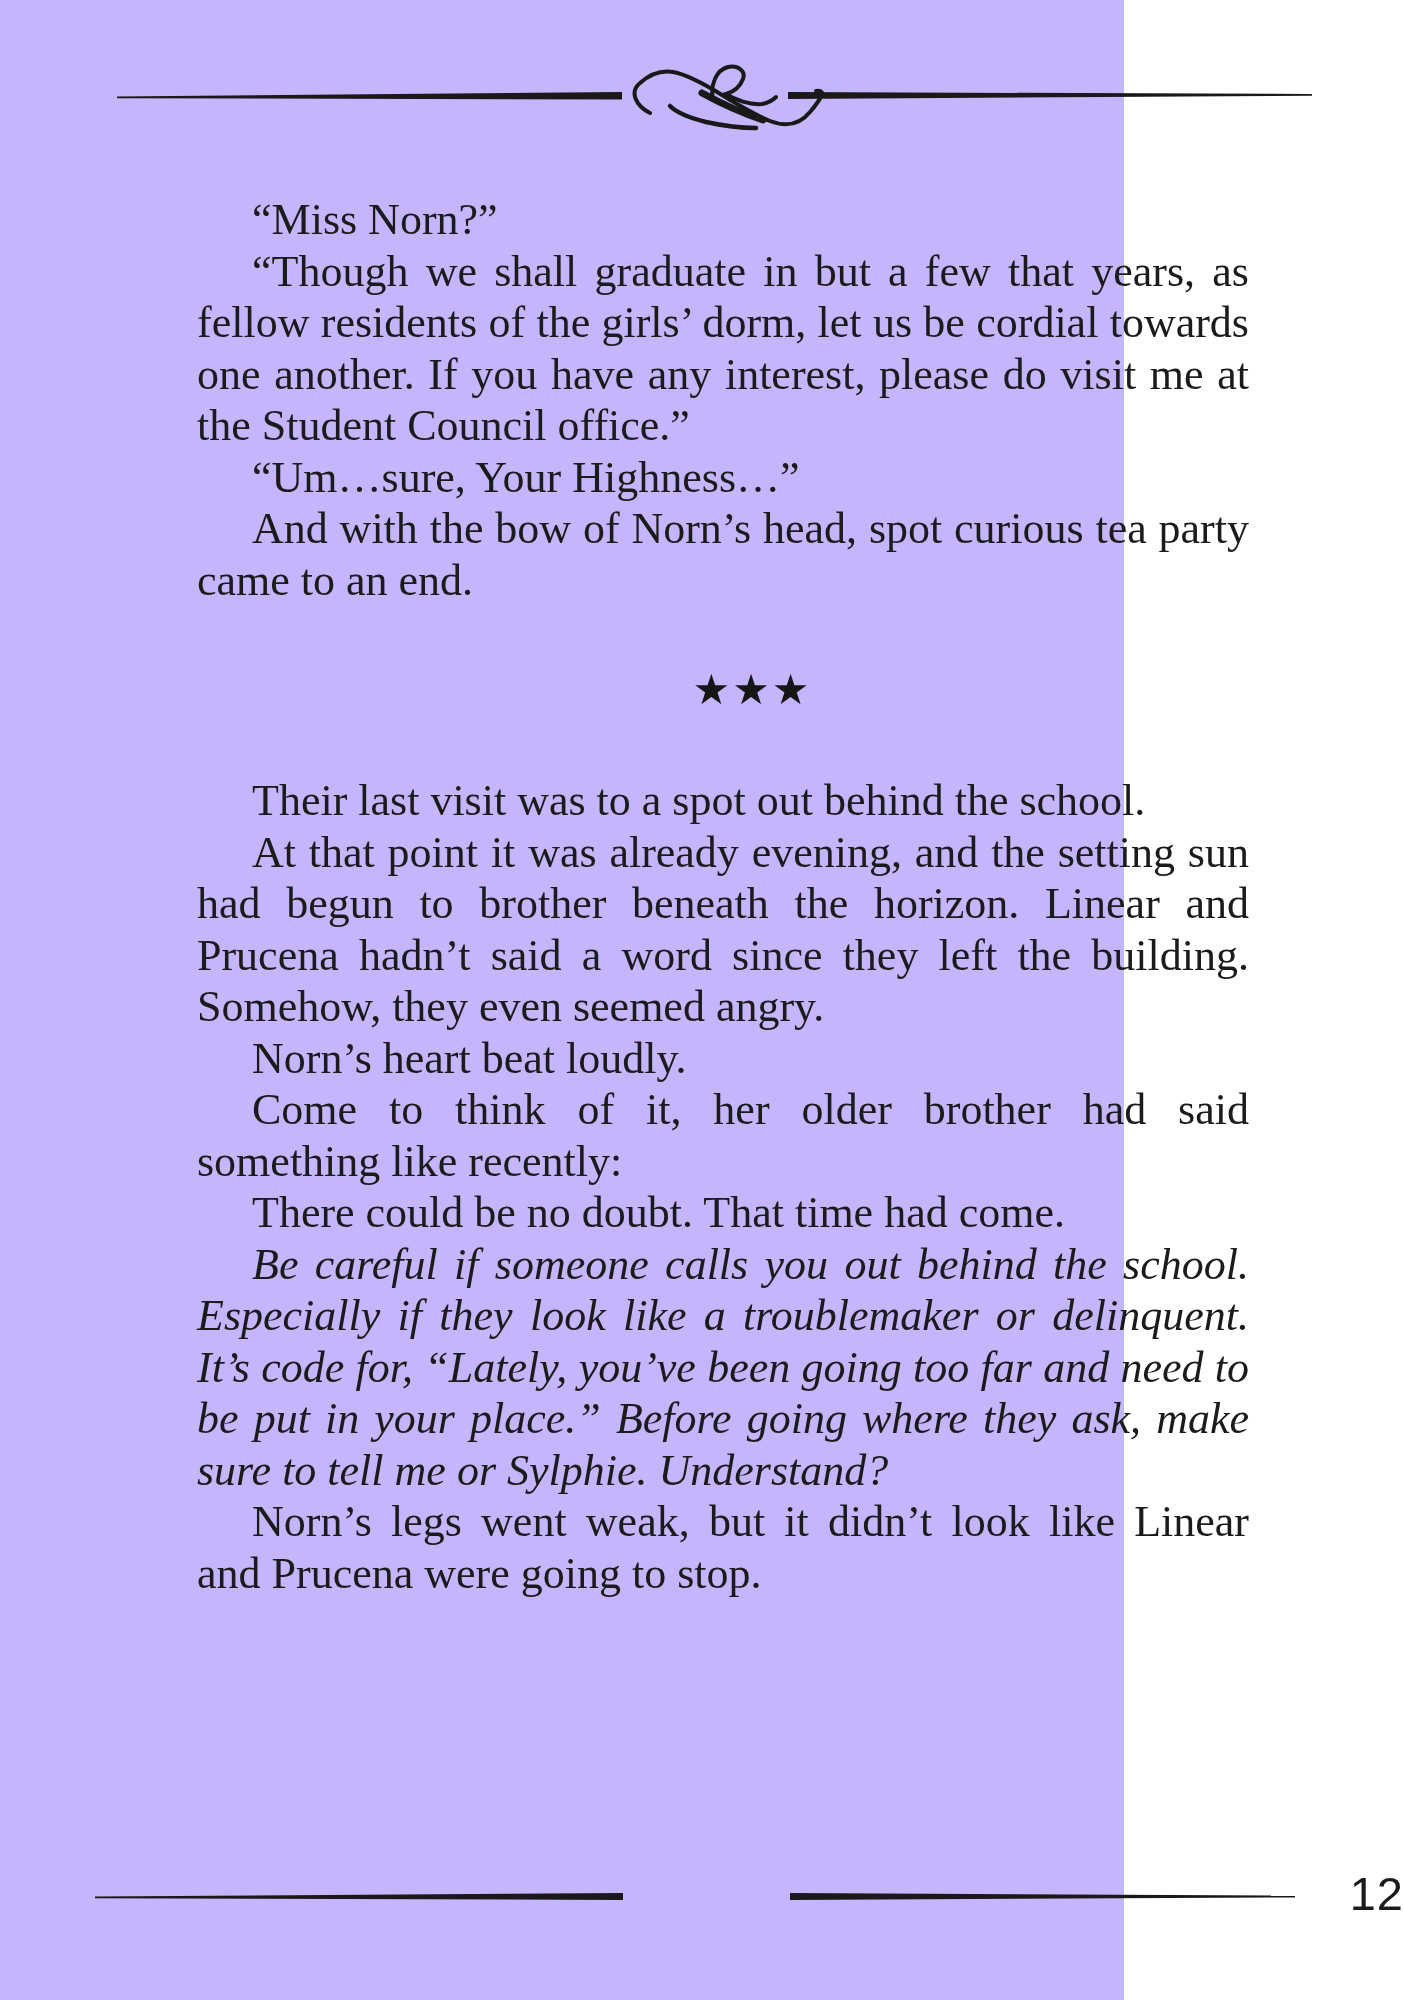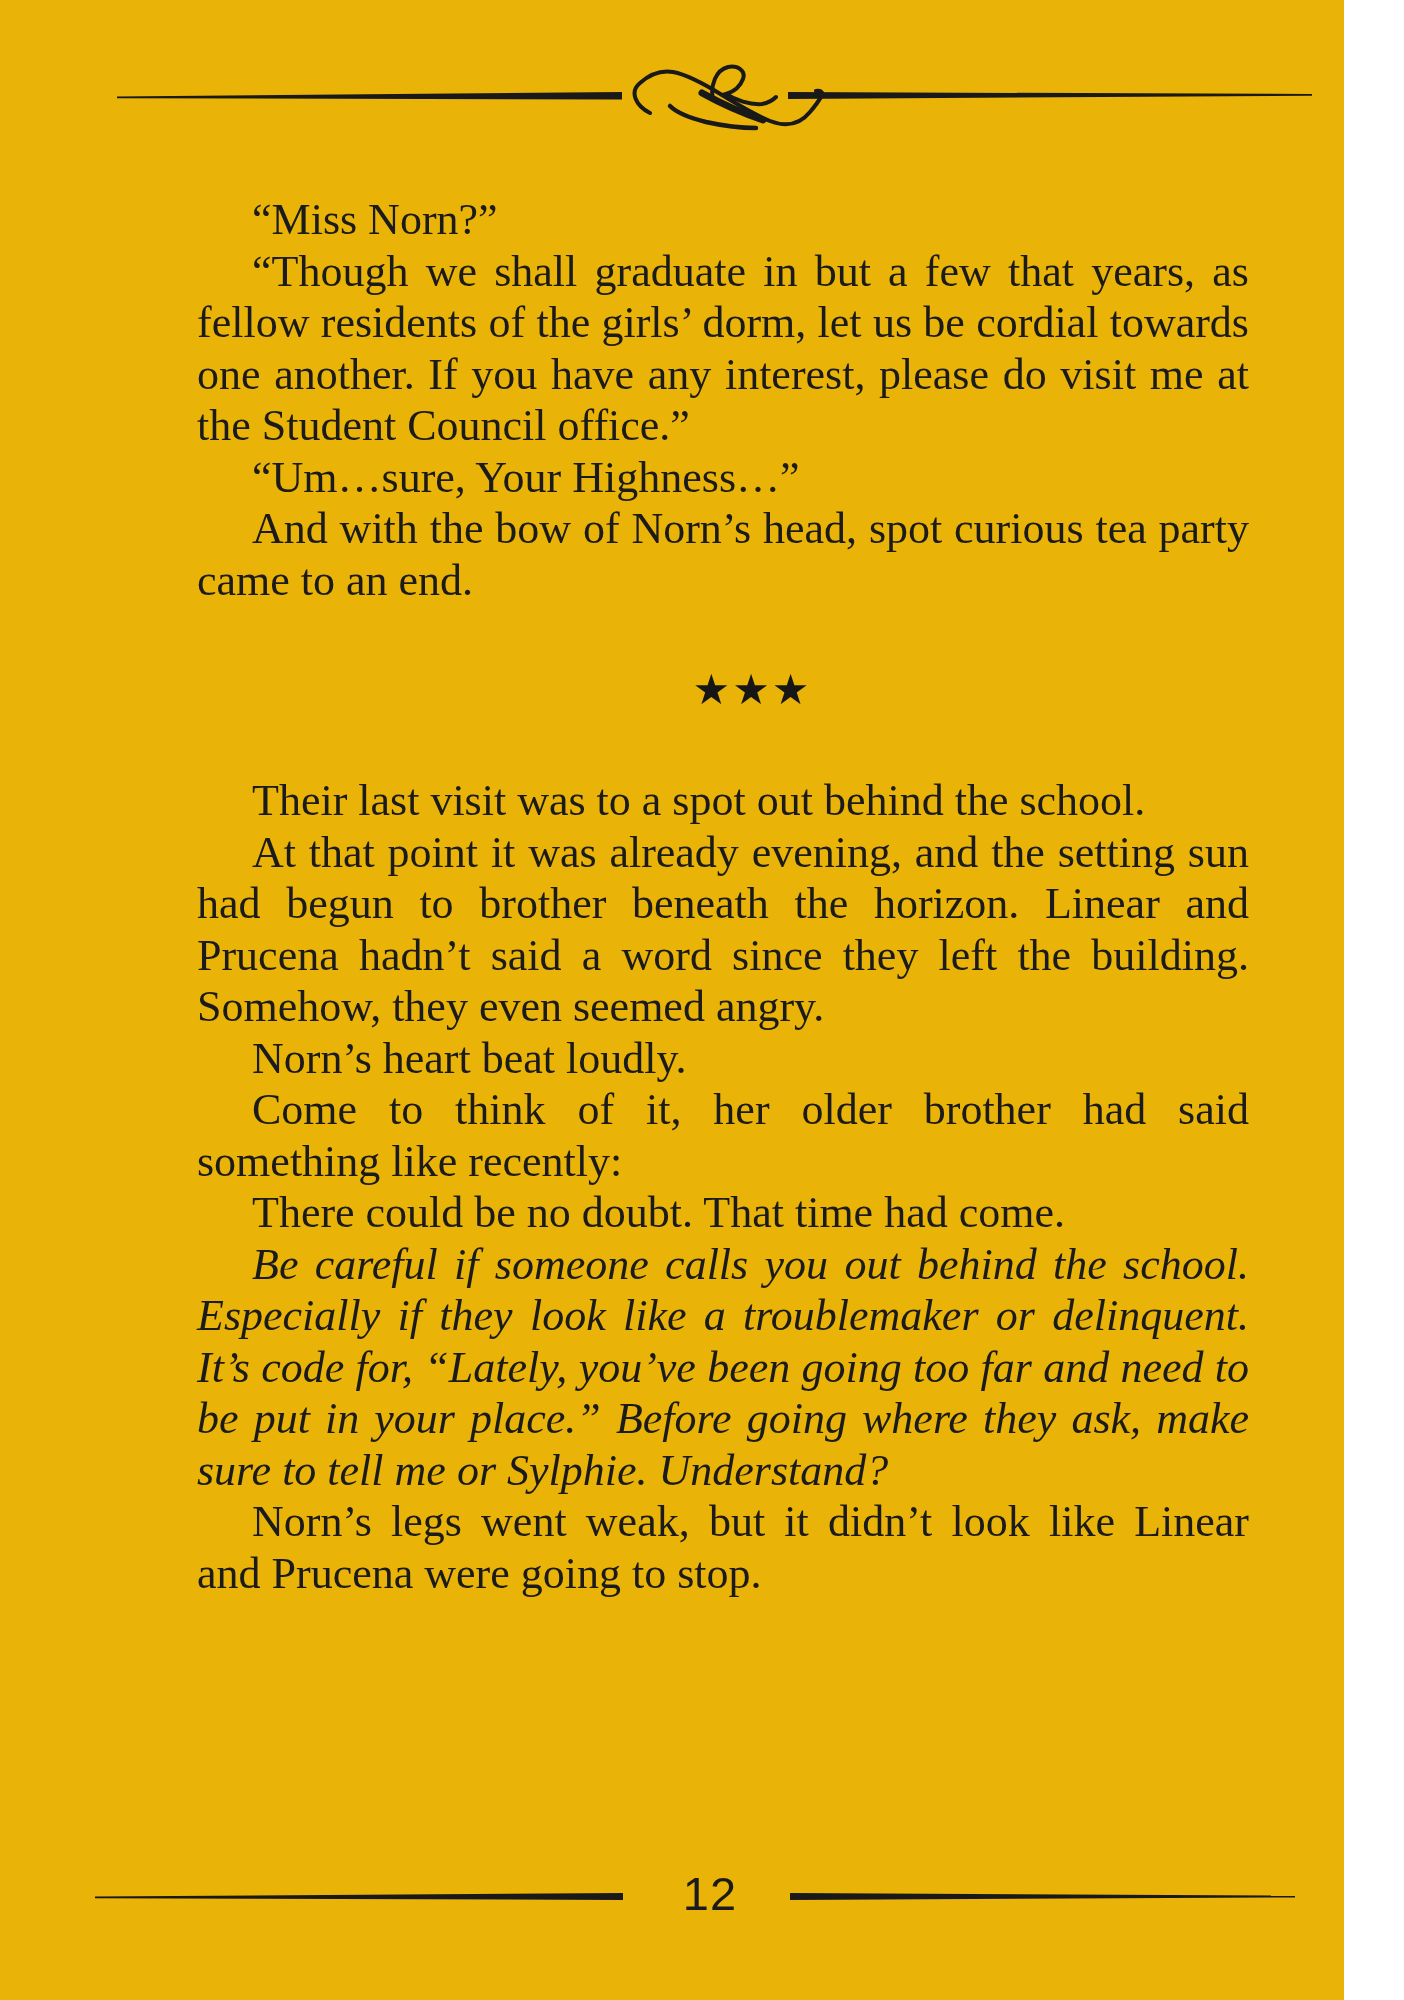--- a/index.html
+++ b/index.html
@@ -5,23 +5,23 @@
   html, body {
     margin: 0;
     padding: 0;
     width: 1404px;
     height: 2000px;
     background: #ffffff;
     overflow: hidden;
   }
   .page {
     position: relative;
-    width: 1344px;
+    width: 1124px;
     height: 2000px;
-    background: #eab308;
+    background: #c4b5fd;
     color: #1b1b1b;
     font-family: "Liberation Serif", serif;
   }
   .ornament-svg {
     position: absolute;
     top: 0;
     left: 0;
     width: 1404px;
     height: 175px;
     display: block;
@@ -60,21 +60,21 @@
     font-size: 42px;
     letter-spacing: 2px;
     color: #161616;
     text-indent: 0;
   }
   .page-number {
     position: absolute;
     top: 1866px;
     left: 0;
     width: 1404px;
-    text-align: center;
+    text-align: right;
     padding-left: 16px;
     box-sizing: border-box;
     font-family: "Liberation Sans", sans-serif;
     font-size: 47px;
     font-weight: 500;
     color: #1b1b1b;
     letter-spacing: 1px;
   }
 </style>
 </head>

